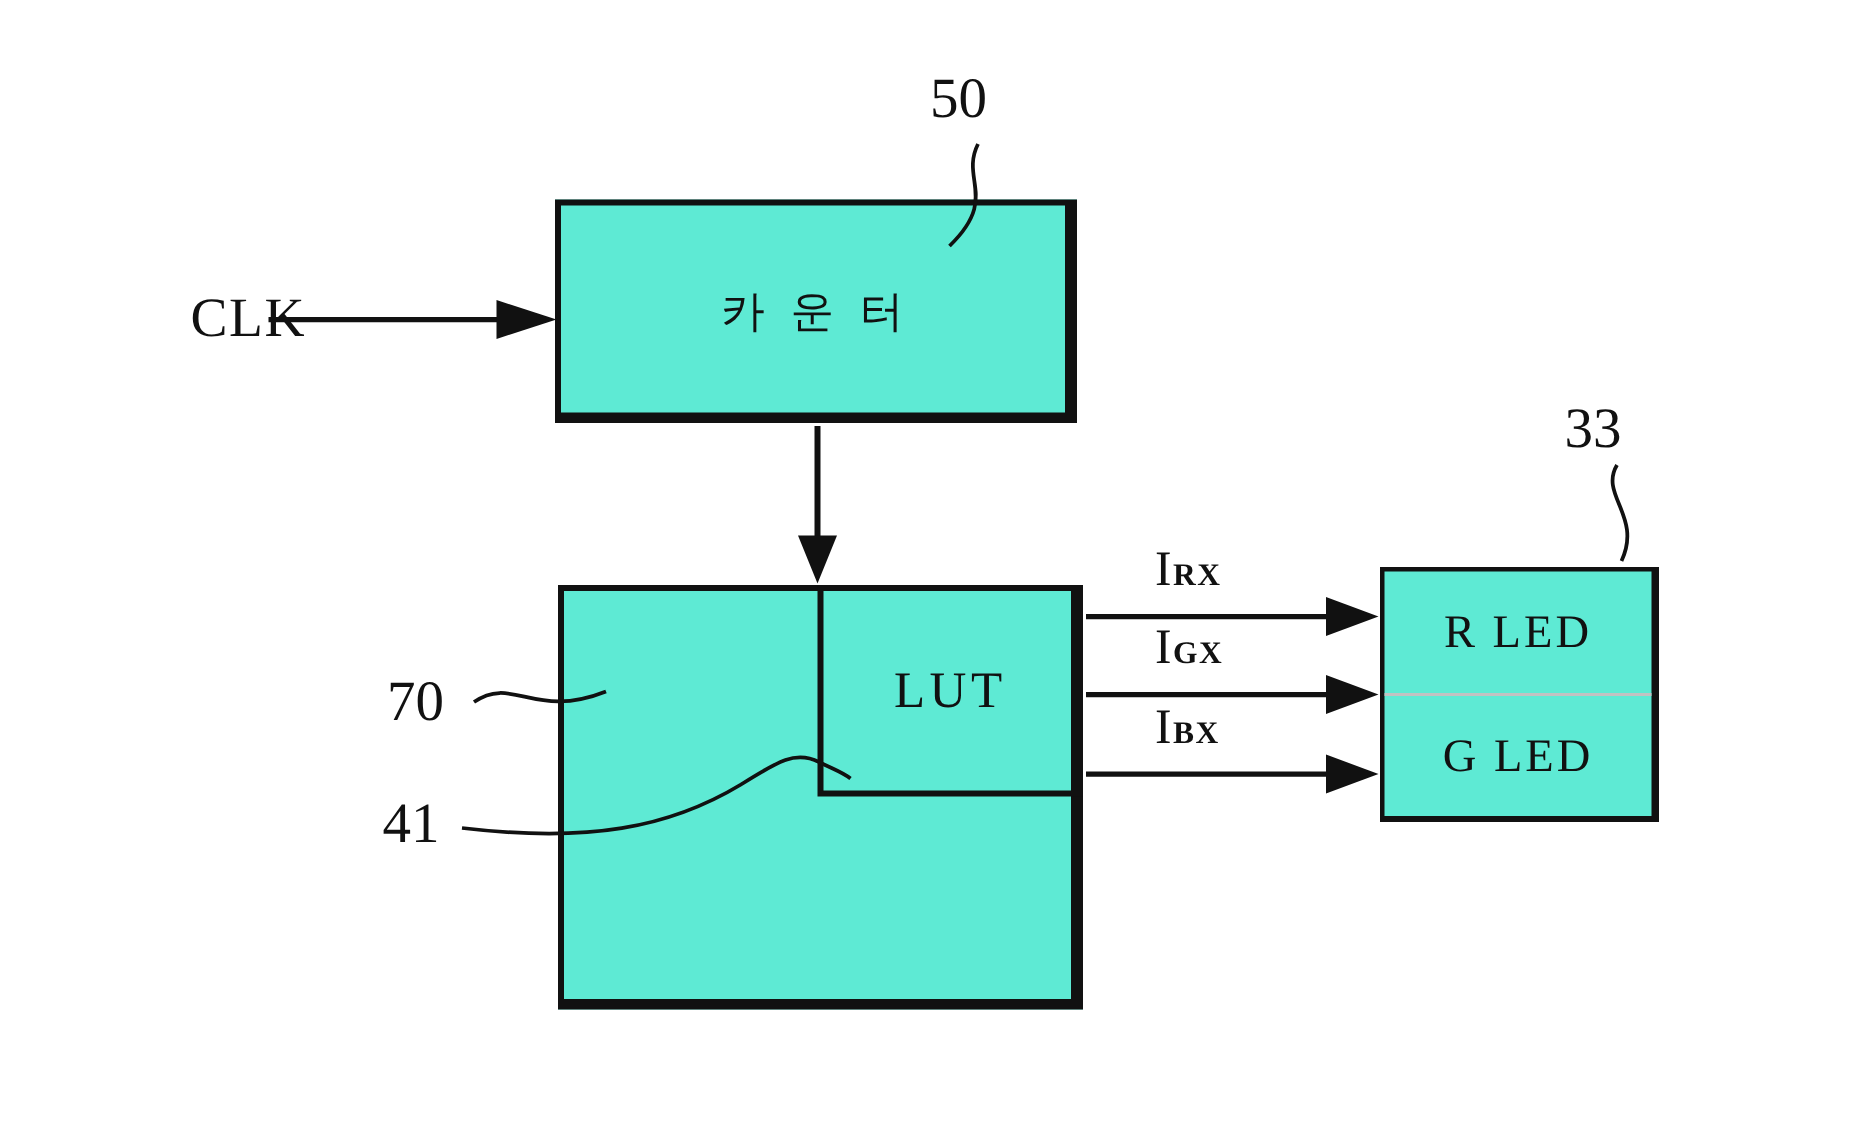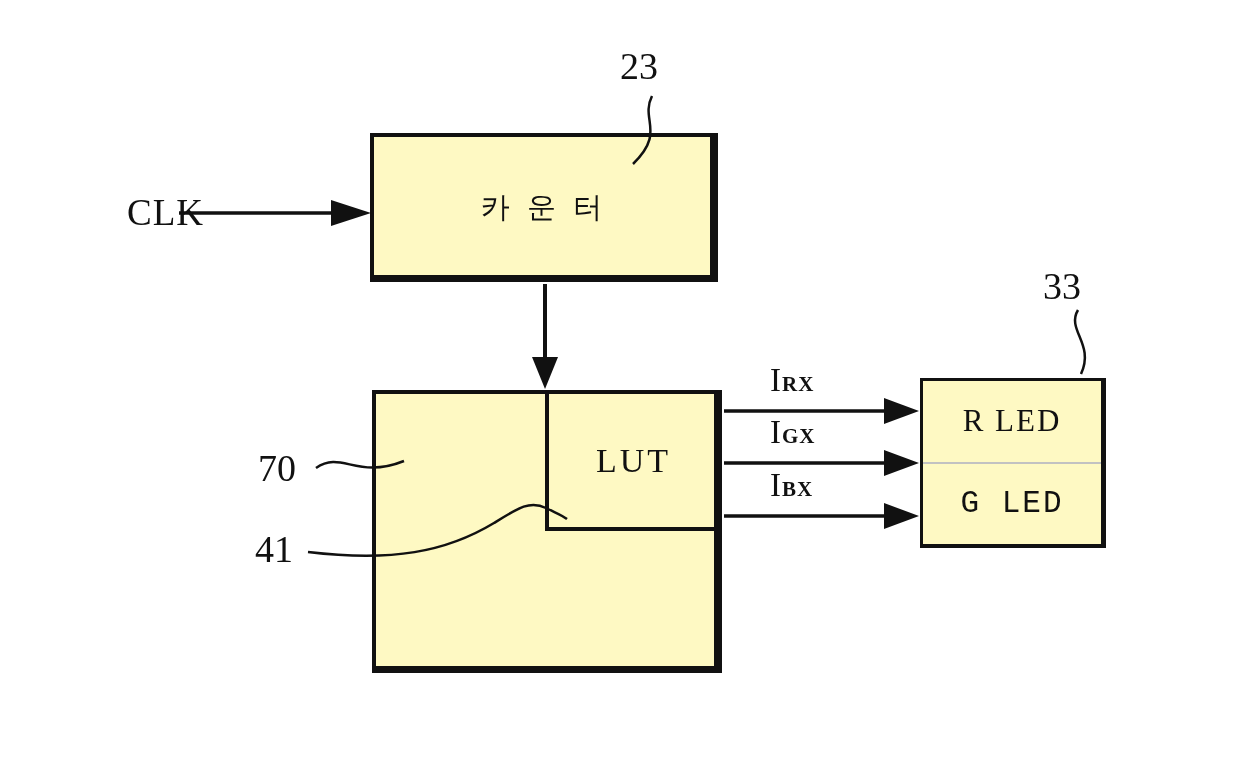--- a/index.html
+++ b/index.html
@@ -6,29 +6,29 @@
   html, body { background: #ffffff; }
   body {
     width: 1240px; height: 760px; overflow: hidden;
     font-family: "Liberation Serif", "DejaVu Serif", serif;
     color: #111111;
   }
   .stage { position: relative; width: 1240px; height: 760px; background: #ffffff; }
 
   
   .boxes { position: absolute; inset: 0; z-index: 1; }
-  .box { position: absolute; background: #fef9c3; border-style: solid; border-color: #111111; }
+  .box { position: absolute; background: #5eead4; border-style: solid; border-color: #111111; }
 
   .counter-box { left: 370px; top: 133px; width: 348px; height: 149px; border-width: 4px 8px 7px 4px; }
   .main-box    { left: 372px; top: 390px; width: 350px; height: 283px; border-width: 4px 8px 7px 4px; }
   .lut-box     { left: 545px; top: 390px; width: 177px; height: 141px; border-width: 4px 8px 4px 4px; background: transparent; }
 
   .led-box { left: 920px; top: 378px; width: 186px; height: 170px; border-width: 3px 5px 4px 3px; display: flex; flex-direction: column; }
   .led-row { flex: 1; display: flex; align-items: center; justify-content: center; font-size: 31px; letter-spacing: 2px; white-space: pre; }
-  .led-row + .led-row { border-top: 2px solid #c2c2c2; font-family: Liberation Mono, monospace; }
+  .led-row + .led-row { border-top: 2px solid #c2c2c2; }
 
   
   .wires { position: absolute; inset: 0; z-index: 2; }
   .wires line, .wires path { stroke: #111111; fill: none; }
   .wires polygon { fill: #111111; stroke: none; }
 
   
   .labels { position: absolute; inset: 0; z-index: 3; pointer-events: none; }
   .lbl { position: absolute; white-space: pre; }
   .clk-label     { left: 84px;  top: 191px; font-size: 37px; letter-spacing: 1px; margin-left: 43px; }
@@ -80,21 +80,21 @@
     <path d="M 1078 310 C 1066 330, 1095 344, 1081 374" stroke-width="2.5"></path>
     <path d="M 316 468 C 342 450, 356 480, 404 461" stroke-width="2.5"></path>
     <path d="M 308 552 C 392 562, 446 552, 494 523 C 518 508, 530 500, 546 508 C 556 513, 562 515, 567 519" stroke-width="2.5"></path>
   </svg>
 
   <div class="labels">
     <div class="lbl clk-label">CLK</div>
     <div class="lbl lut-label">LUT</div>
     <div class="lbl counter-label">카 운 터</div>
 
-    <div class="lbl ref-num ref-42">23</div>
+    <div class="lbl ref-num ref-42">50</div>
     <div class="lbl ref-num ref-40">70</div>
     <div class="lbl ref-num ref-41">41</div>
     <div class="lbl ref-num ref-43">33</div>
 
     <div class="lbl sig sig-1"><span>I</span><span class="sub">RX</span></div>
     <div class="lbl sig sig-2"><span>I</span><span class="sub">GX</span></div>
     <div class="lbl sig sig-3"><span>I</span><span class="sub">BX</span></div>
   </div>
 
 </div>

